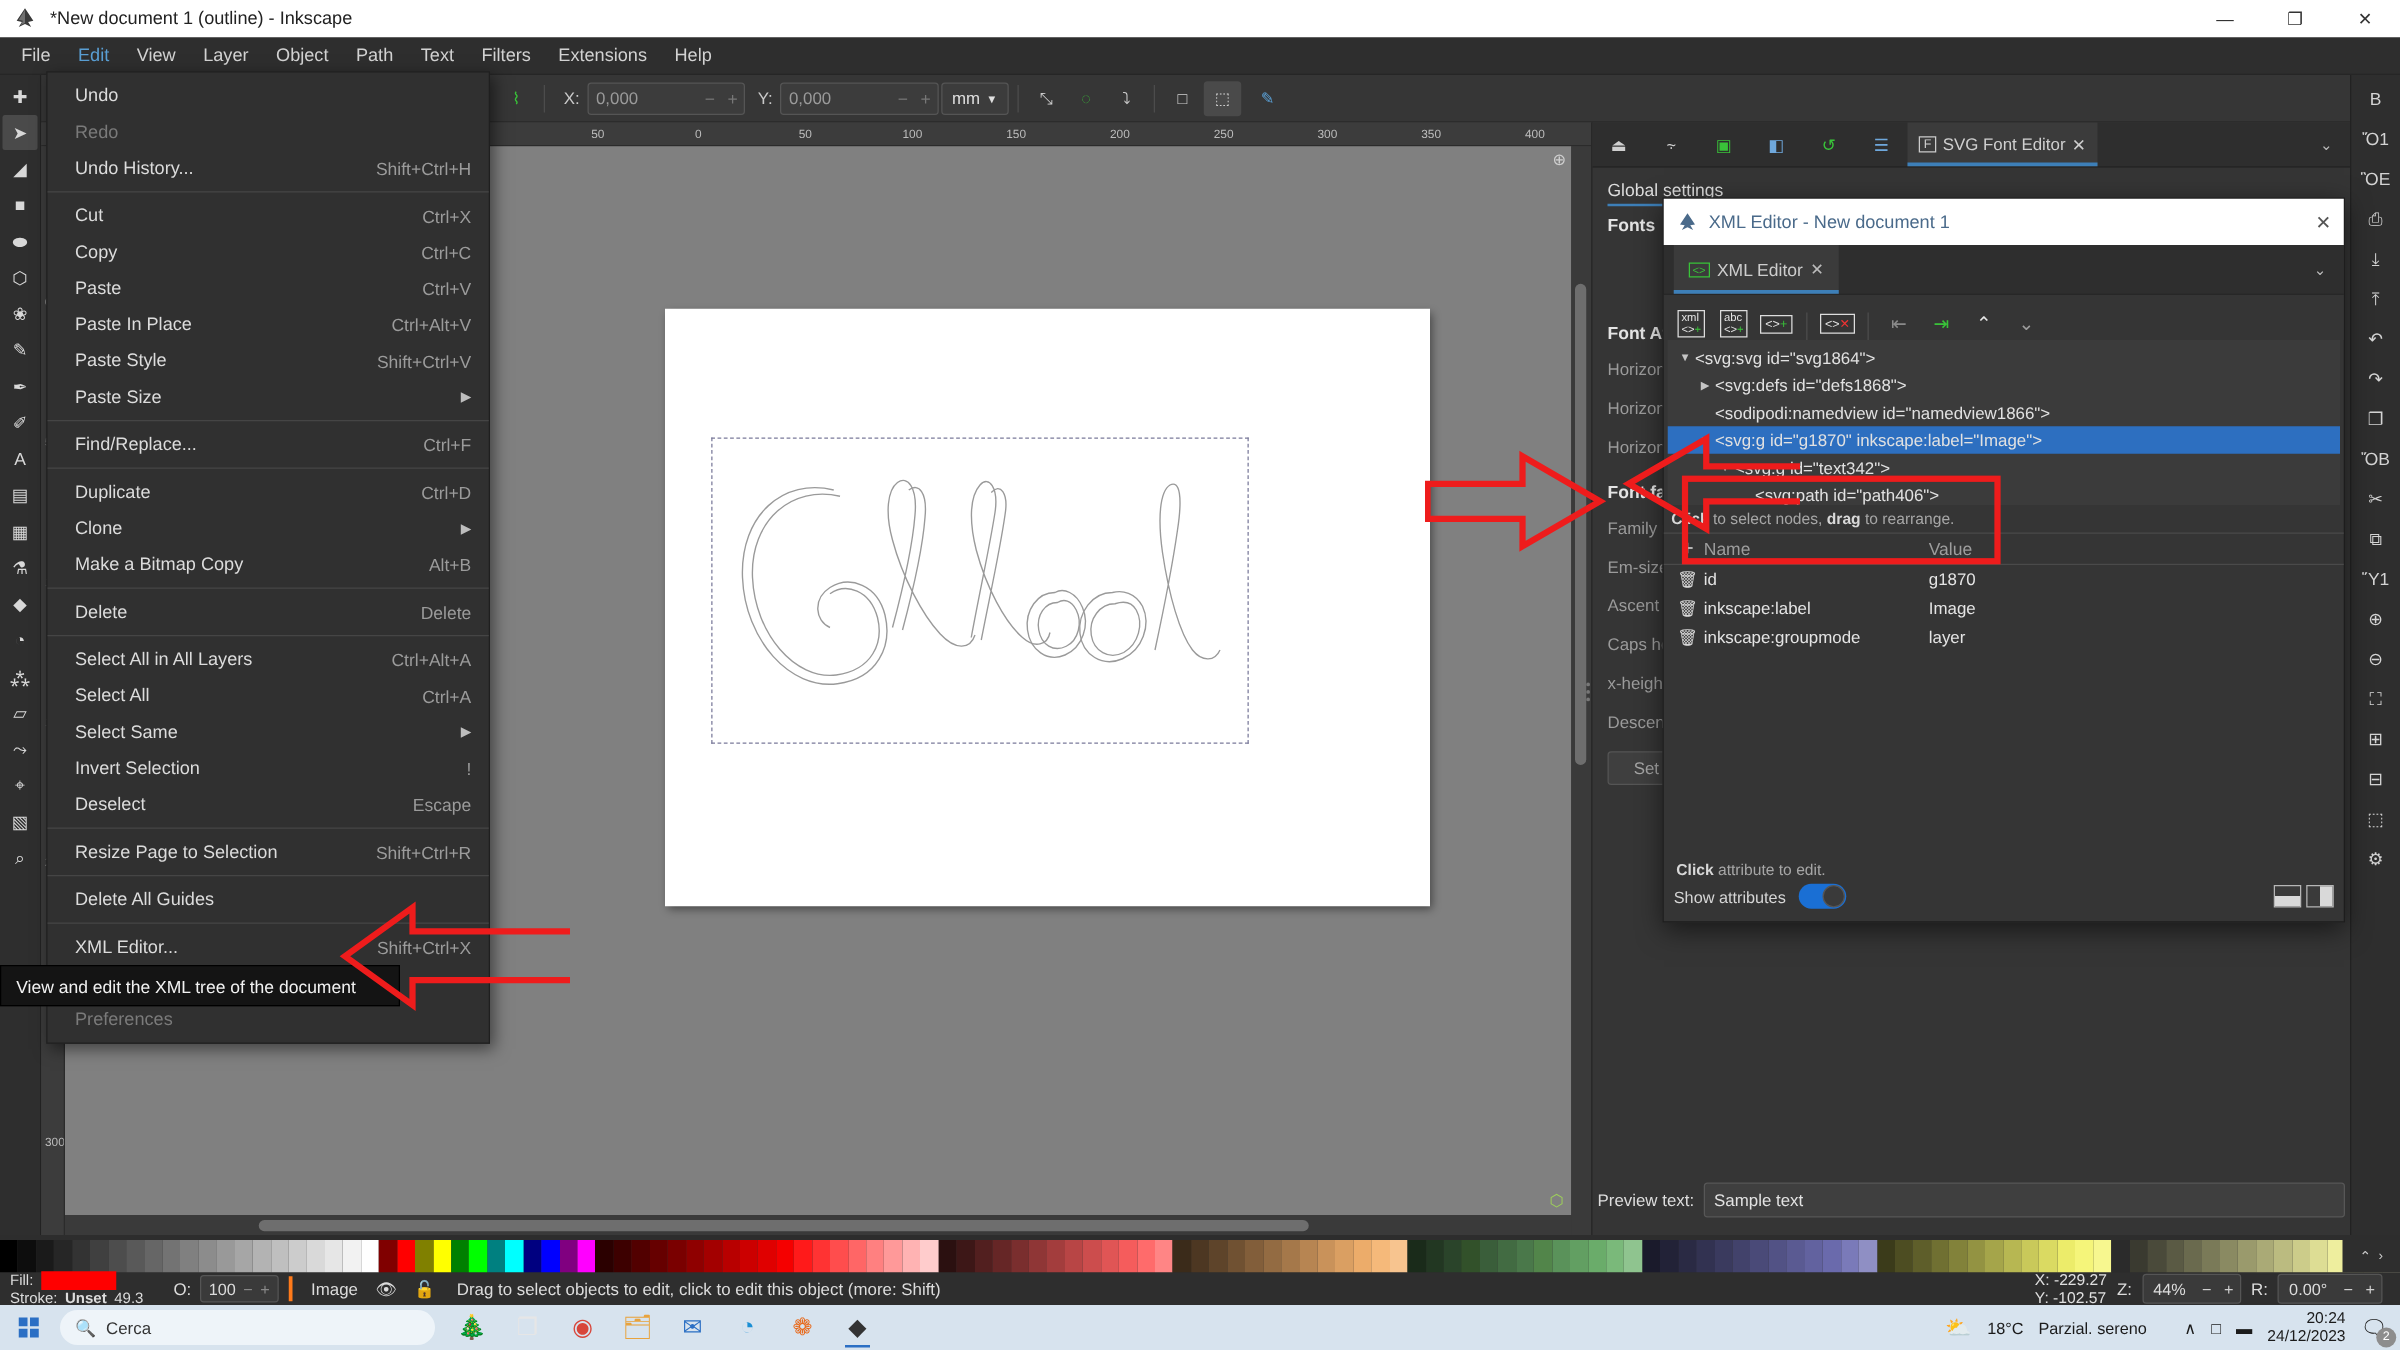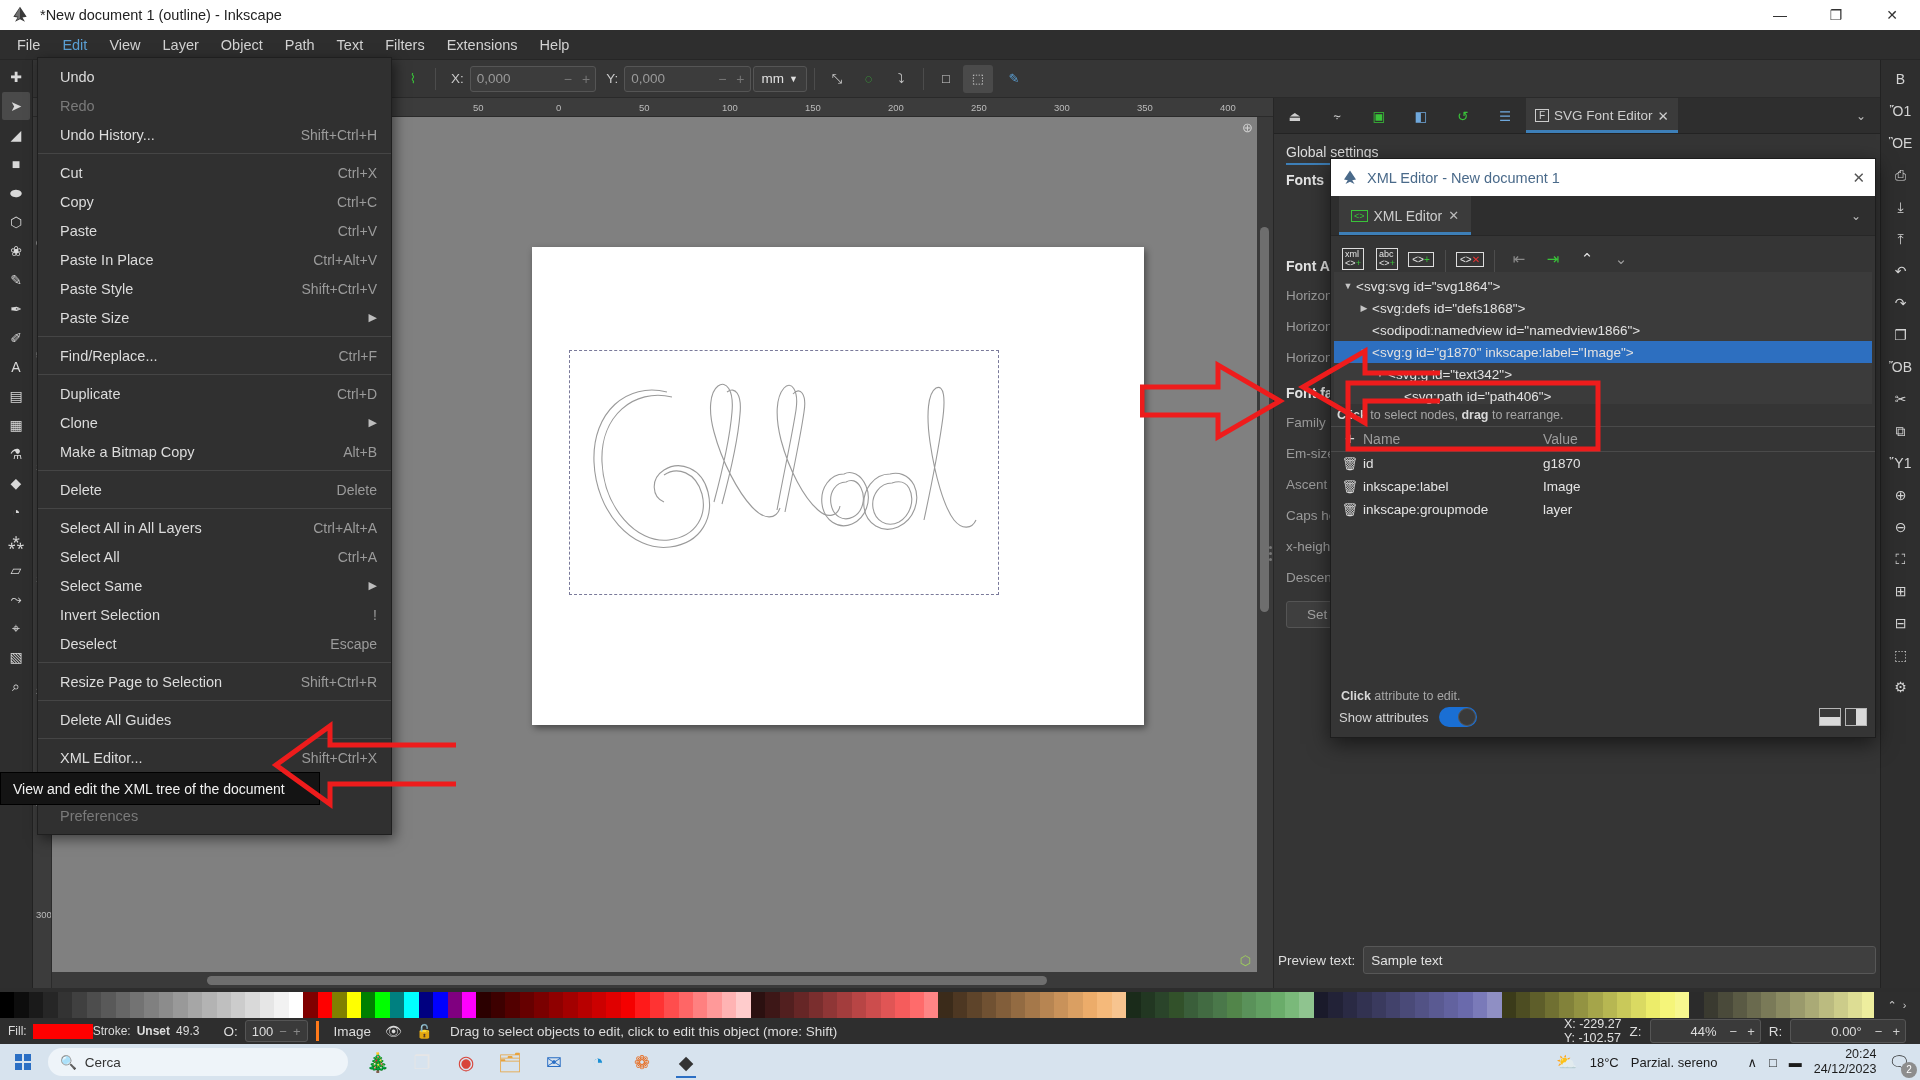--- a/index.html
+++ b/index.html
@@ -262,28 +262,28 @@
   
   .palette {
     position: absolute; left: 0; bottom: 62px; width: 1920px; height: 26px; display: flex;
   }
   .palette div { flex: 1 1 auto; height: 26px; }
   .pal-arrows { position: absolute; right: 0; bottom: 62px; width: 46px; height: 26px; background:#2e2e2e; display:flex; align-items:center; justify-content:center; gap:6px; font-size:11px; color:#ccc;}
   .statusbar {
     position: absolute; left: 0; bottom: 36px; width: 1920px; height: 26px;
     background: #2e2e2e; display: flex; align-items: center; font-size: 13.5px; color: #dcdcdc;
   }
-  .sb-fill { display: flex; font-size: 12px; line-height: 13px; margin-left: 8px; }
+  .sb-fill { display: flex; flex-direction: column; font-size: 12px; line-height: 13px; margin-left: 8px; }
   .fill-sw { width: 60px; height: 15px; background: #ff0000; }
   .sb-cell { margin: 0 7px; }
   .obtn { display: flex; align-items: center; background:#3a3a3a; border:1px solid #555; border-radius:3px; height:22px; padding:0 6px; gap:6px; font-size:13px;}
   .vbar { width: 3px; height: 20px; background: #ff7a1a; margin: 0 8px; }
   .sb-right { margin-left: auto; display: flex; align-items: center; gap: 8px; padding-right: 14px; }
   .xy { display: flex; flex-direction: column; font-size: 12.5px; line-height: 14px; color: #e0e0e0; }
-  .zbox { display:flex; align-items:center; background:#3a3a3a; border:1px solid #555; border-radius:3px; height:24px;padding-left:32px; }
+  .zbox { display:flex; align-items:center; background:#3a3a3a; border:1px solid #555; border-radius:3px; height:24px; }
   .zbox span { padding: 0 8px; font-size:13px; }
   .zbox .pm { color:#cfcfcf; padding: 0 5px; }
 
   
   .taskbar {
     position: absolute; left: 0; bottom: 0; width: 1920px; height: 36px;
     background: #d7e3ee; display: flex; align-items: center;
   }
   .start { width: 46px; height: 36px; display:flex; align-items:center; justify-content:center; }
   .start i { display:grid; grid-template-columns: 7px 7px; grid-template-rows: 7px 7px; gap:2px; }

